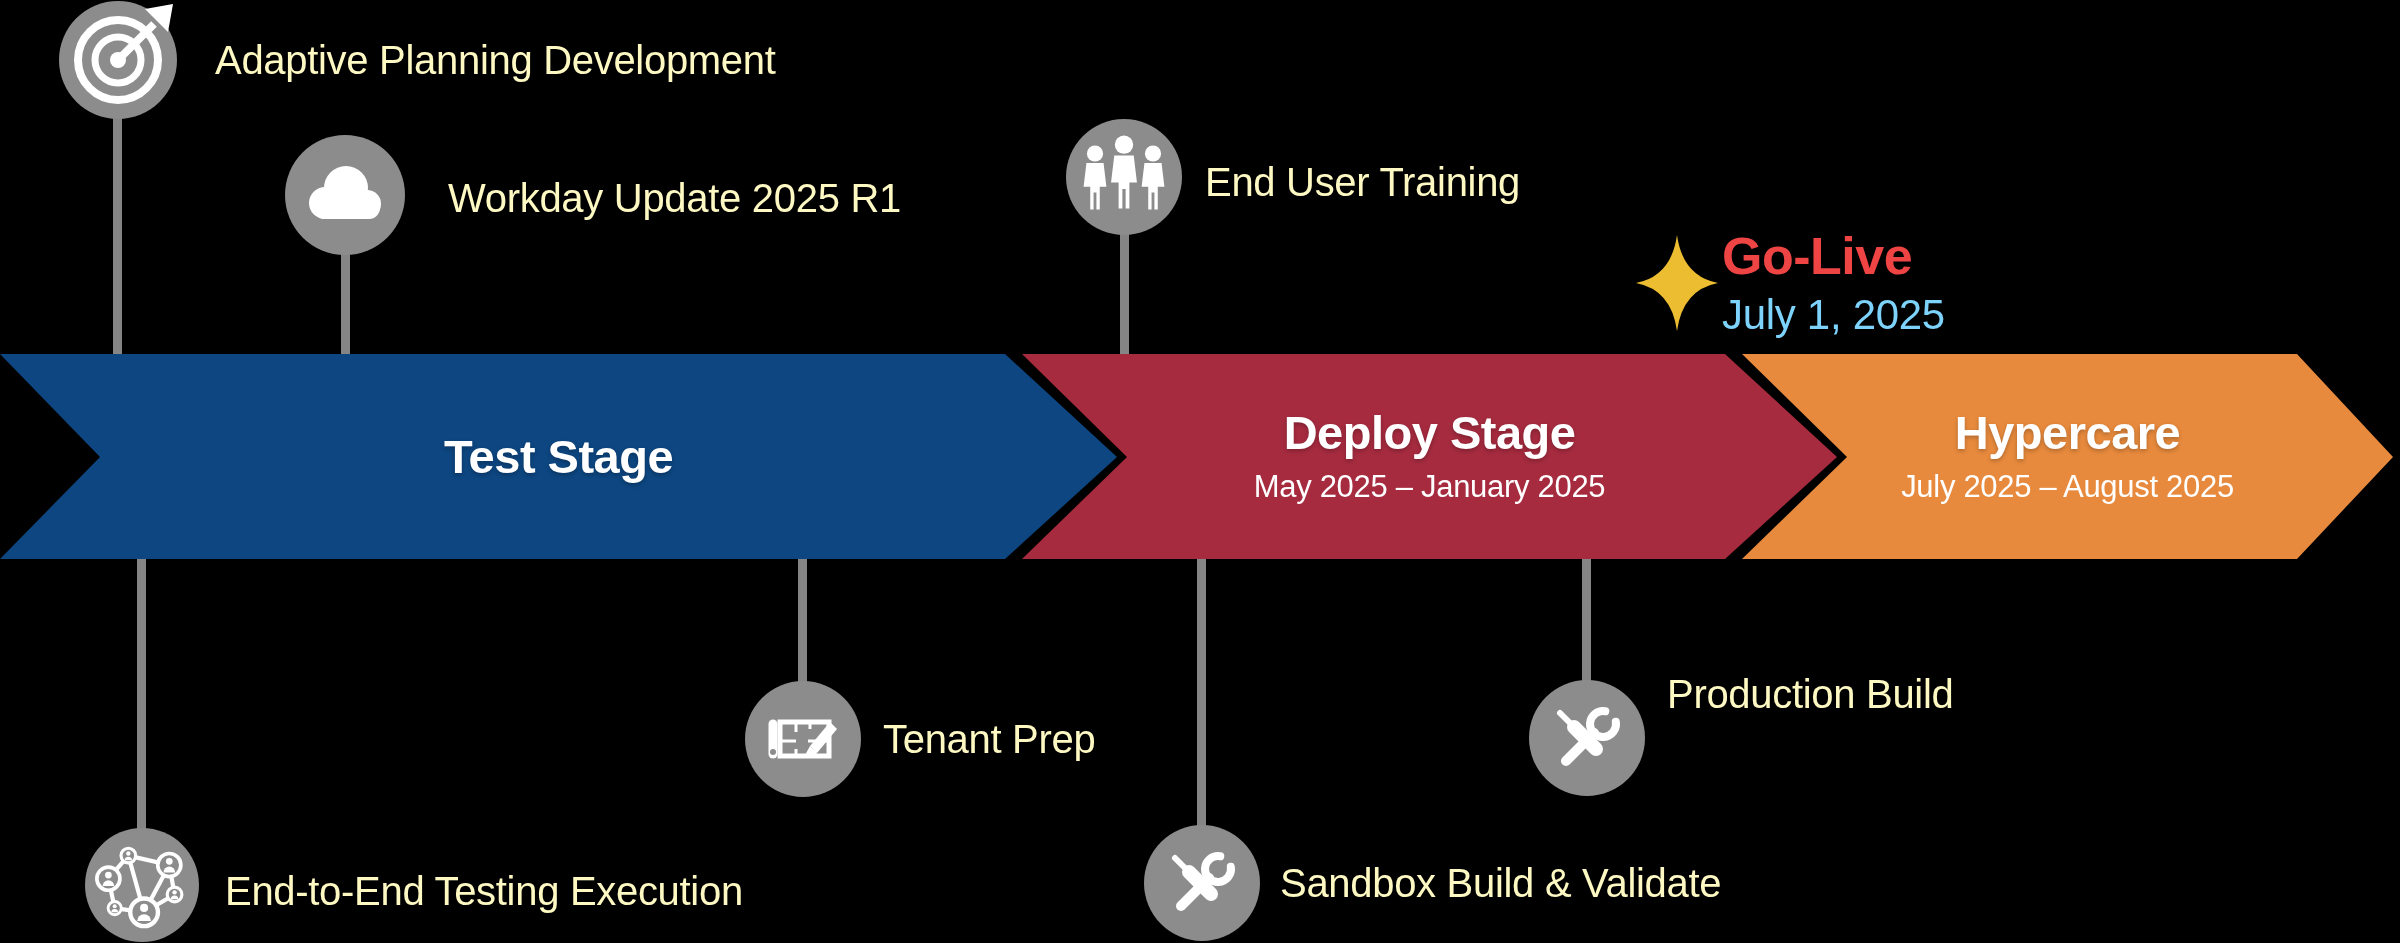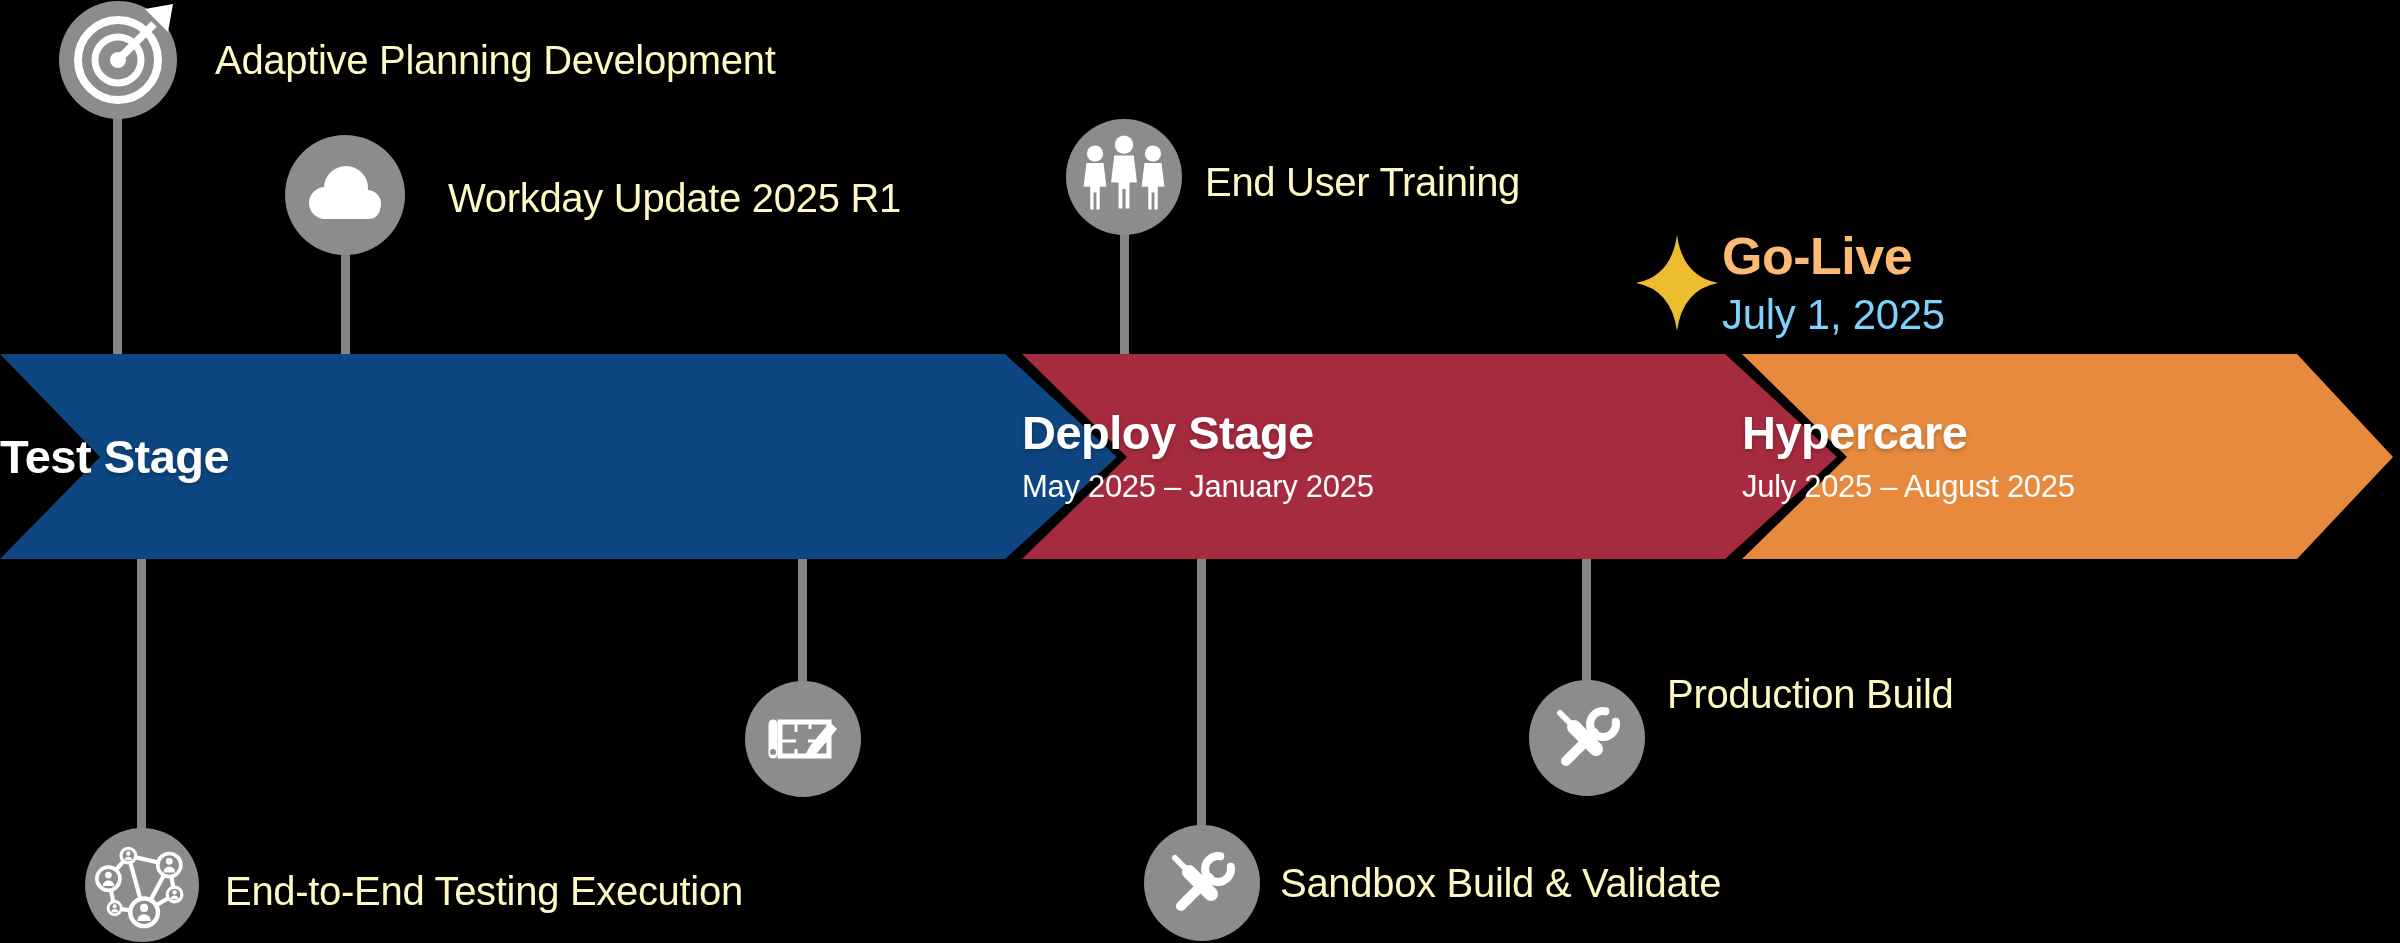--- a/index.html
+++ b/index.html
@@ -15,21 +15,21 @@
     position: absolute;
     left: 0; top: 0;
     width: 2400px; height: 943px;
   }
   .stage-text {
     position: absolute;
     top: 354px;
     height: 205px;
     display: flex;
     flex-direction: column;
-    align-items: flex-start;
+    align-items: center;
     justify-content: center;
     text-align: center;
     color: #ffffff;
     pointer-events: none;
   }
   .stage-title {
     font-size: 47px;
     font-weight: 700;
     letter-spacing: -0.5px;
     line-height: 1.05;
@@ -45,21 +45,21 @@
     font-size: 40px;
     color: #fef9c3;
     white-space: nowrap;
     transform: translateY(-50%);
     letter-spacing: -0.3px;
   }
   .golive-title {
     position: absolute;
     font-size: 52px;
     font-weight: 700;
-    color: #fdba74;
+    color: #ef4444;
     white-space: nowrap;
     transform: translateY(-50%);
     letter-spacing: -0.5px;
   }
   .golive-date {
     position: absolute;
     font-size: 42px;
     color: #7dd3fc;
     white-space: nowrap;
     transform: translateY(-50%);
@@ -194,19 +194,20 @@
   </div>
   <div class="stage-text" style="left:1742px; width:651px;">
     <div class="stage-title">Hypercare</div>
     <div class="stage-dates">July 2025 – August 2025</div>
   </div>
 
   <div class="ms-label" style="left:215px; top:60px;">Adaptive Planning Development</div>
   <div class="ms-label" style="left:448px; top:198px;">Workday Update 2025 R1</div>
   <div class="ms-label" style="left:1205px; top:182px;">End User Training</div>
   <div class="ms-label" style="left:225px; top:891px;">End-to-End Testing Execution</div>
+  <div class="ms-label" style="left:883px; top:739px;">Tenant Prep</div>
   <div class="ms-label" style="left:1280px; top:883px;">Sandbox Build &amp; Validate</div>
   <div class="ms-label" style="left:1667px; top:694px;">Production Build</div>
 
   <div class="golive-title" style="left:1722px; top:256px;">Go-Live</div>
   <div class="golive-date" style="left:1722px; top:315px;">July 1, 2025</div>
 
 </div>
 
 </body></html>

